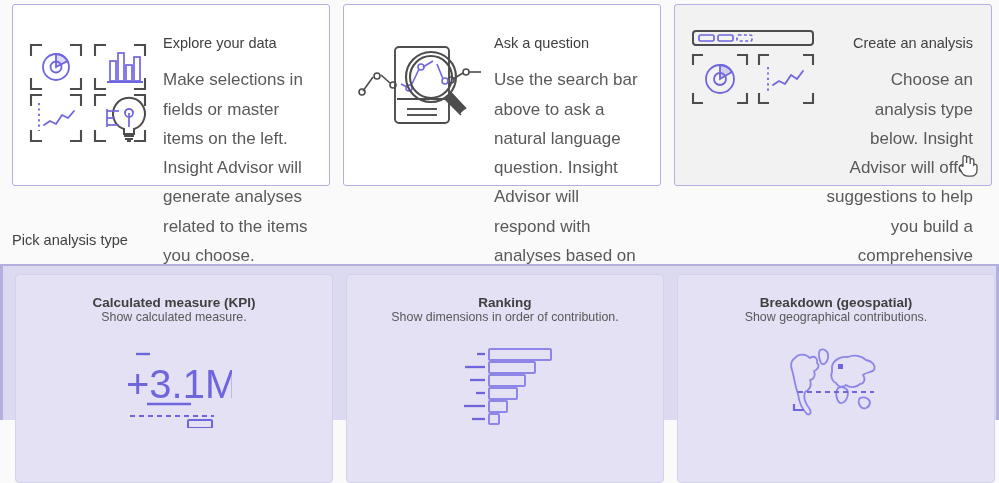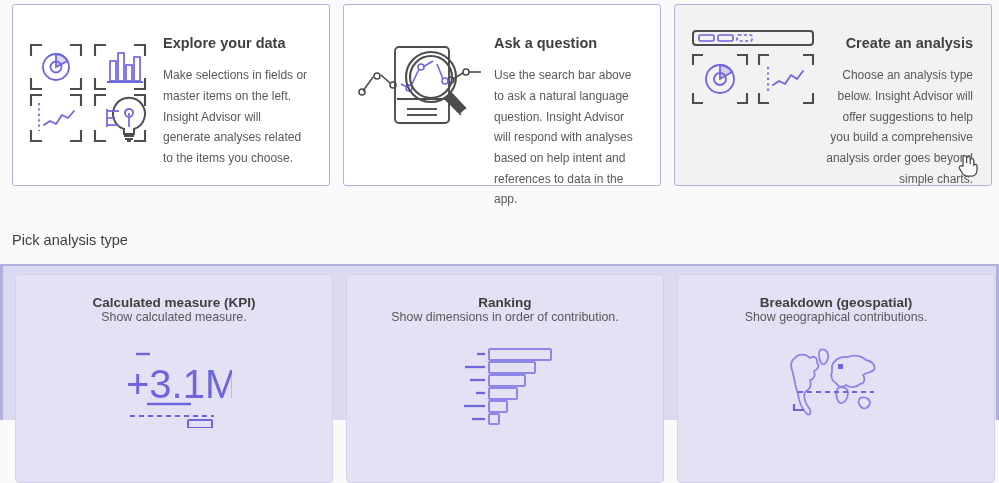--- a/index.html
+++ b/index.html
@@ -23,24 +23,24 @@
     border-radius: 3px;
     display: flex; align-items: flex-start;
     padding: 8px 4px 8px 8px;
     position: relative;
   }
   .intro-card.hovered { background: #f2f2f2; text-align: right; }
   .intro-icon { width: 140px; flex: 0 0 140px; display: flex; align-items: center; justify-content: center; padding-top: 26px; }
   .intro-icon.shift-top { padding-top: 14px; align-items: flex-start; }
   .intro-text { flex: 1; padding: 22px 14px 0 2px; }
   .intro-title {
-    font-size: 14.5px; font-weight: bold; color: #404040;
+    font-size: 14.5px; font-weight: normal; color: #404040;
     margin-bottom: 13px; line-height: 1.2;
   }
-  .intro-body { font-size: 12px; color: #595959; line-height: 1.72; }
+  .intro-body { font-size: 17px; color: #595959; line-height: 1.72; }
 
   .cursor-hand { position: absolute; right: 12px; bottom: 8px; width: 22px; height: 26px; }
 
   
   .section-label {
     position: absolute; left: 12px; top: 232px;
     font-size: 14.6px; color: #404040;
   }
   .types-outer {
     position: absolute; left: 0; top: 264px; width: 999px; height: 156px;

